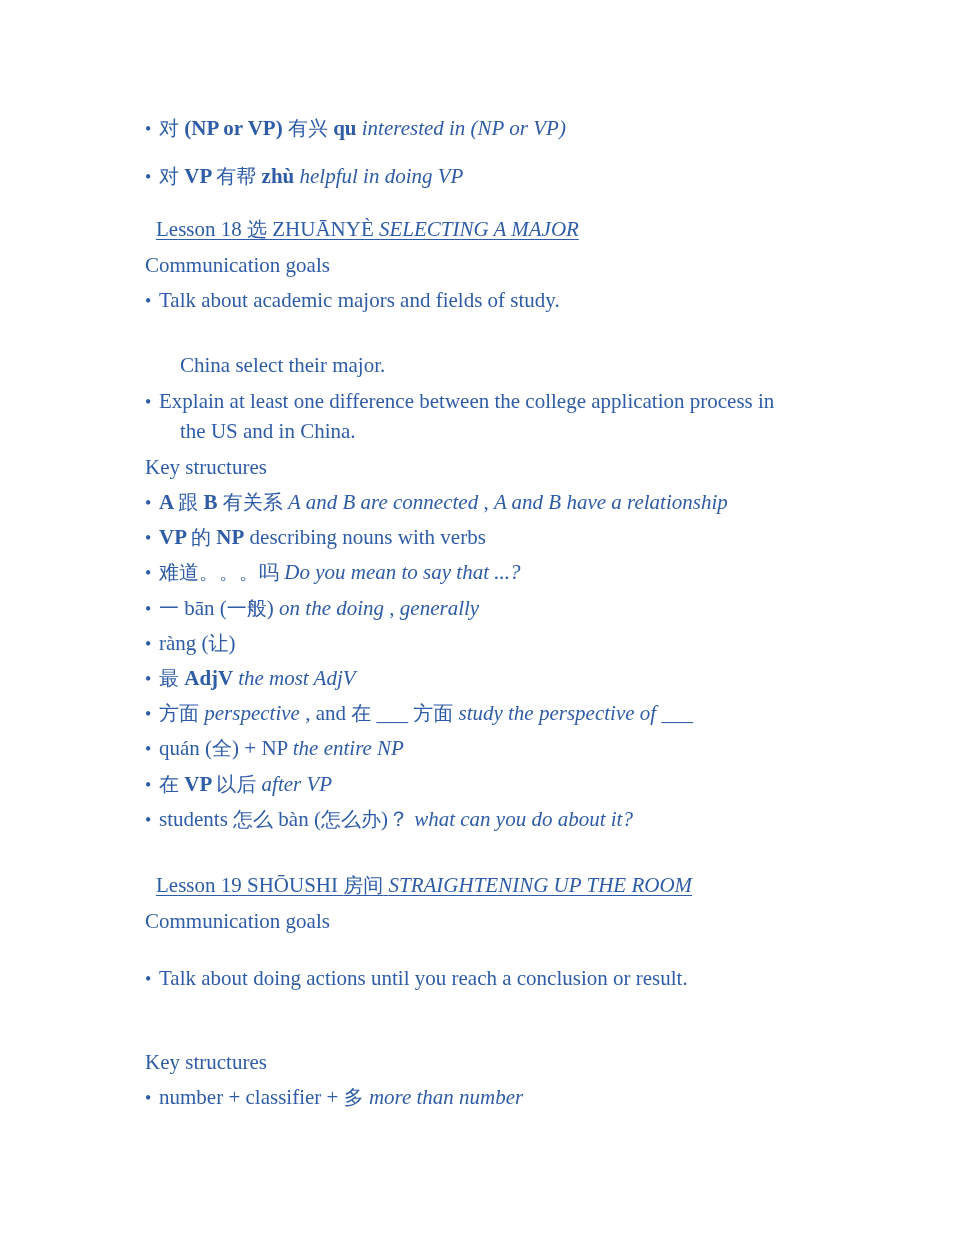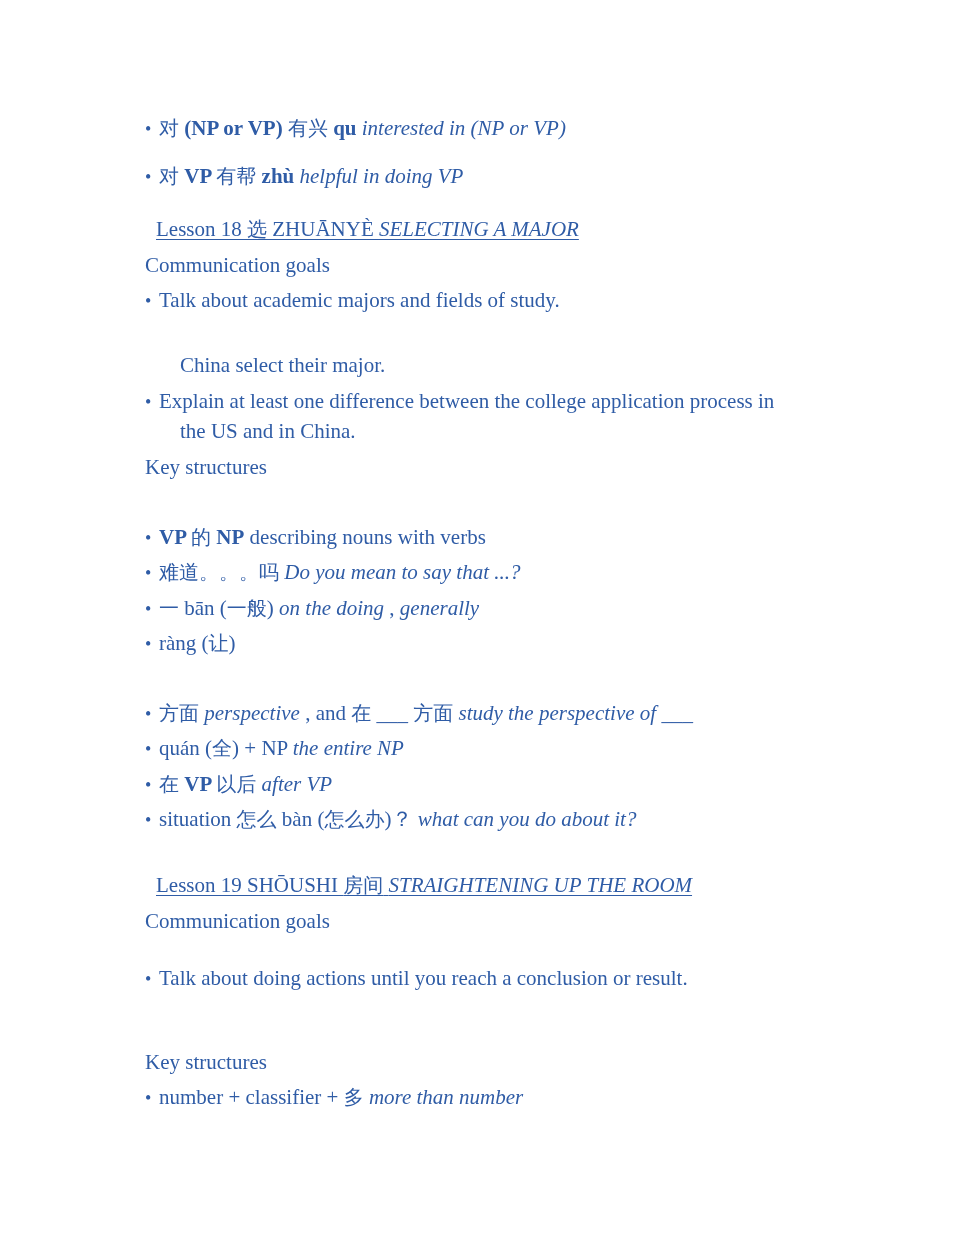--- a/index.html
+++ b/index.html
@@ -42,28 +42,30 @@
 
   <div class="line bullet-line" style="top:286px"><span class="dot">•</span><span>Talk about academic majors and fields of study.</span></div>
 
   <div class="line cont" style="top:351px">China select their major.</div>
 
   <div class="line bullet-line" style="top:387px"><span class="dot">•</span><span>Explain at least one difference between the college application process in</span></div>
   <div class="line cont" style="top:417px">the US and in China.</div>
 
   <div class="line sub" style="top:453px">Key structures</div>
 
+  <div class="line bullet-line" style="top:488px"><span class="dot">•</span><b>A </b><span class="cjk">跟</span><b> B </b><span class="cjk">有关系</span><i> A and B are connected</i><span> , </span><i>A and B have a relationship</i></div>
   <div class="line bullet-line" style="top:523px"><span class="dot">•</span><b>VP </b><span class="cjk">的</span><b> NP</b><span> describing nouns with verbs</span></div>
   <div class="line bullet-line" style="top:558px"><span class="dot">•</span><span class="cjk">难道。。。吗</span><i> Do you mean to say that ...?</i></div>
   <div class="line bullet-line" style="top:594px"><span class="dot">•</span><span class="cjk">一</span><span> bān (</span><span class="cjk">一般</span><span>) </span><i>on the doing</i><span> , </span><i>generally</i></div>
   <div class="line bullet-line" style="top:629px"><span class="dot">•</span><span>ràng (</span><span class="cjk">让</span><span>)</span></div>
+  <div class="line bullet-line" style="top:664px"><span class="dot">•</span><span class="cjk">最</span><b> AdjV </b><i>the most AdjV</i></div>
   <div class="line bullet-line" style="top:699px"><span class="dot">•</span><span class="cjk">方面</span><i> perspective</i><span> , and </span><span class="cjk">在</span><span> ___ </span><span class="cjk">方面</span><i> study the perspective of ___</i></div>
   <div class="line bullet-line" style="top:734px"><span class="dot">•</span><span>quán (</span><span class="cjk">全</span><span>) + NP </span><i>the entire NP</i></div>
   <div class="line bullet-line" style="top:770px"><span class="dot">•</span><span class="cjk">在</span><b> VP </b><span class="cjk">以后</span><i> after VP</i></div>
-  <div class="line bullet-line" style="top:805px"><span class="dot">•</span><span>situation </span><span class="cjk">怎么</span><span> bàn (</span><span class="cjk">怎么办</span><span>)？ </span><i>what can you do about it?</i></div>
+  <div class="line bullet-line" style="top:805px"><span class="dot">•</span><span>students </span><span class="cjk">怎么</span><span> bàn (</span><span class="cjk">怎么办</span><span>)？ </span><i>what can you do about it?</i></div>
 
   <div class="line heading" style="top:871px">
     <span>Lesson 19 SHŌUSHI </span><span class="cjk">房间</span><span> </span><i>STRAIGHTENING UP THE ROOM</i>
   </div>
 
   <div class="line sub" style="top:907px">Communication goals</div>
 
   <div class="line bullet-line" style="top:964px"><span class="dot">•</span><span>Talk about doing actions until you reach a conclusion or result.</span></div>
 
   <div class="line sub" style="top:1048px">Key structures</div>

